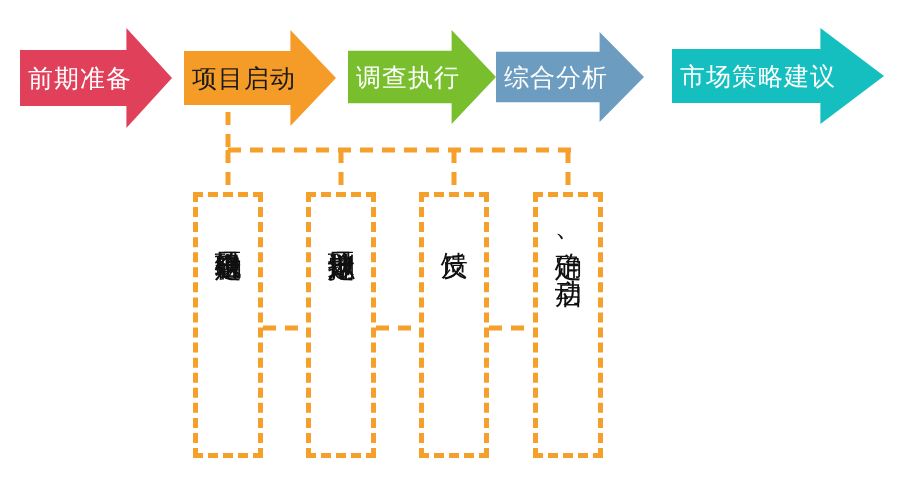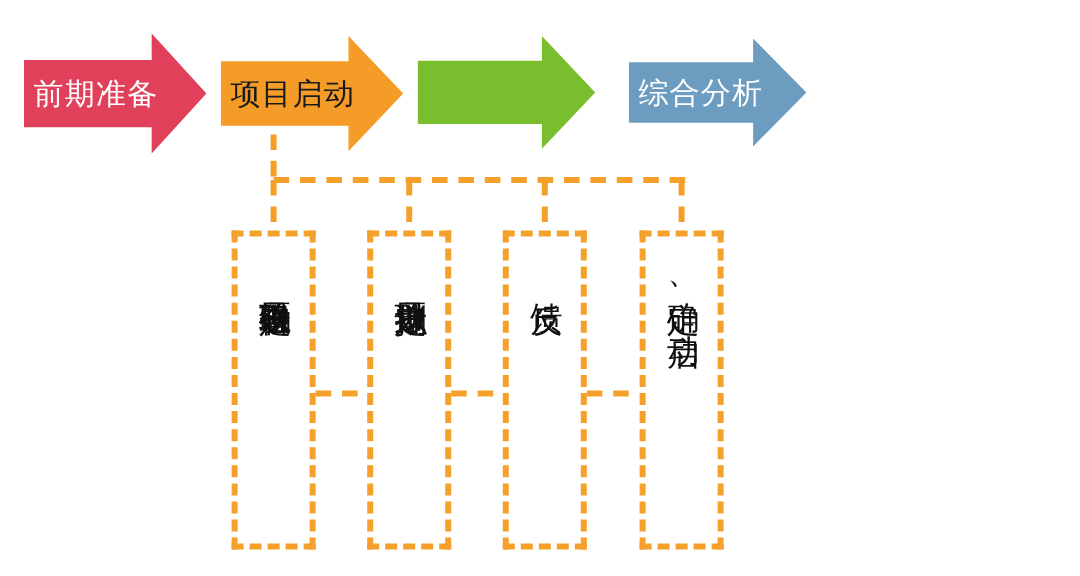--- a/index.html
+++ b/index.html
@@ -78,26 +78,33 @@
       <div class="arrow-wrap" style="left: 184px; top: 30px; width: 152px; height: 96px;">
         <svg class="arrow-svg" viewBox="0 0 100 100" preserveAspectRatio="none">
           <polygon points="0,22 70,22 70,0 100,50 70,100 70,78 0,78" fill="#F59C28"></polygon>
         </svg>
         <div class="arrow-label" style="color: rgb(26, 26, 26); left: 8px; font-family: Liberation Mono, monospace;">项目启动</div>
       </div>
       <div class="arrow-wrap" style="left: 348px; top: 30px; width: 148px; height: 94px;">
         <svg class="arrow-svg" viewBox="0 0 100 100" preserveAspectRatio="none">
           <polygon points="0,22 70,22 70,0 100,50 70,100 70,78 0,78" fill="#78BE2D"></polygon>
         </svg>
+        <div class="arrow-label" style="color: rgb(255, 255, 255); left: 8px;">调查执行</div>
       </div>
-      <div class="arrow-wrap" style="left: 524px; top: 32px; width: 148px; height: 90px;">
+      <div class="arrow-wrap" style="left: 496px; top: 32px; width: 148px; height: 90px;">
         <svg class="arrow-svg" viewBox="0 0 100 100" preserveAspectRatio="none">
           <polygon points="0,22 70,22 70,0 100,50 70,100 70,78 0,78" fill="#6C9DC0"></polygon>
         </svg>
         <div class="arrow-label" style="color: rgb(255, 255, 255); left: 8px;">综合分析</div>
+      </div>
+      <div class="arrow-wrap" style="left: 672px; top: 28px; width: 212px; height: 96px;">
+        <svg class="arrow-svg" viewBox="0 0 100 100" preserveAspectRatio="none">
+          <polygon points="0,22 70,22 70,0 100,50 70,100 70,78 0,78" fill="#15BFBF"></polygon>
+        </svg>
+        <div class="arrow-label" style="color: rgb(255, 255, 255); left: 8px;">市场策略建议</div>
       </div>
     </div>
 
   <div class="boxes-layer" id="boxes-layer">
       <div class="vbox" style="left: 193px; top: 192px; width: 70px; height: 266px; border: 5px dashed rgb(245, 160, 43);">
         <div class="vbox-label">确定联合项目组</div>
       </div>
       <div class="vbox" style="left: 306px; top: 192px; width: 70px; height: 266px; border: 5px dashed rgb(245, 160, 43);">
         <div class="vbox-label">拟定项目计划</div>
       </div>

